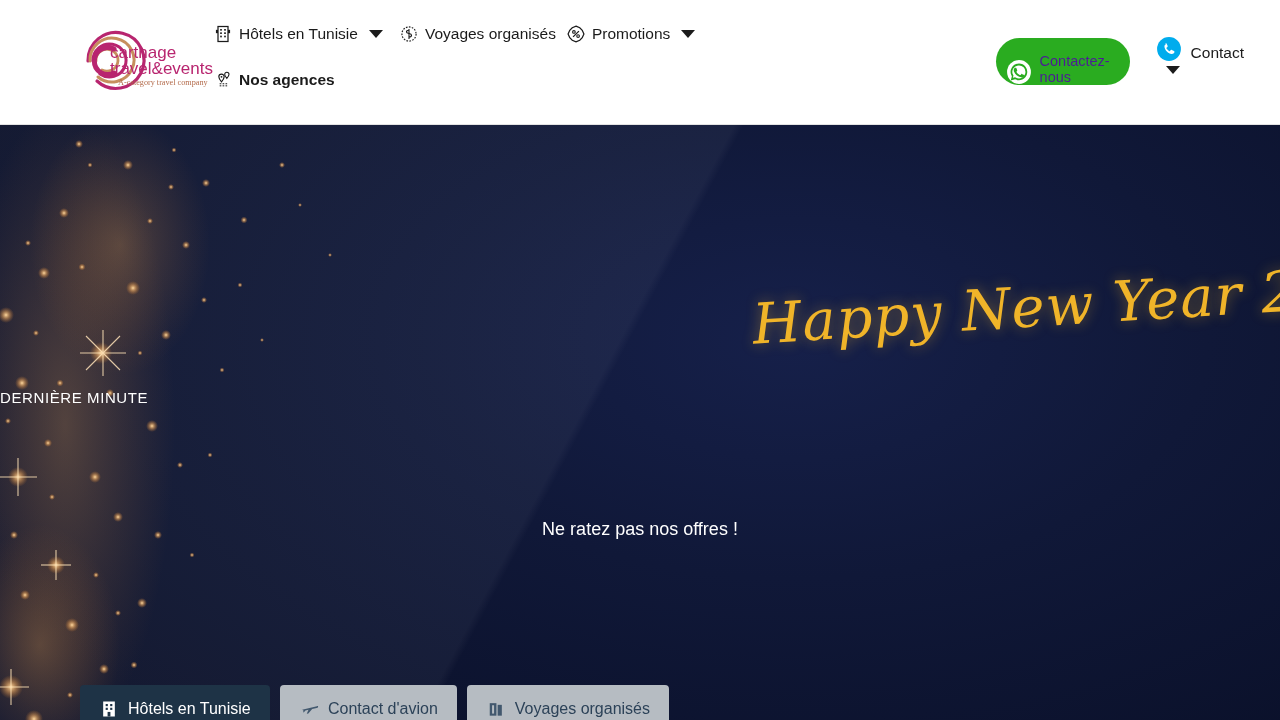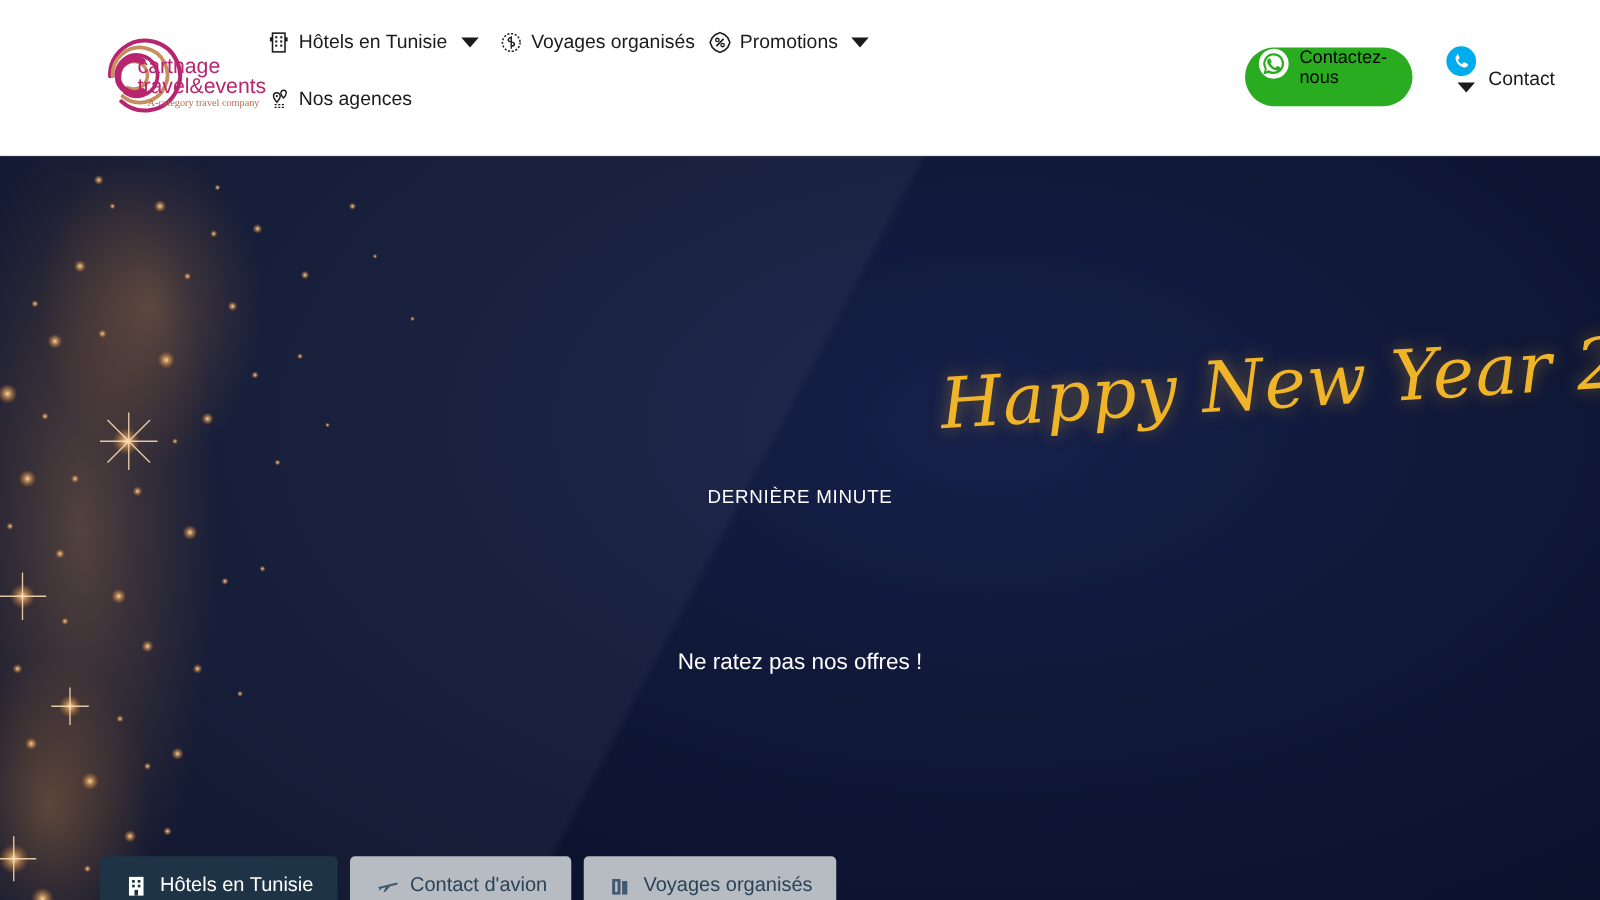--- a/index.html
+++ b/index.html
@@ -55,60 +55,61 @@
     margin-left: 5px;
     margin-right: 6px;
     flex: none;
   }
   .nav-secondary {
     position: absolute;
     left: 213px;
     top: 70px;
     display: flex;
     align-items: flex-start;
+    font-weight: bold;
   }
 
   
   .header-right {
     position: absolute;
     right: 36px;
     top: 36px;
     display: flex;
     align-items: flex-start;
     gap: 0;
   }
   .whatsapp-btn {
     background: #2aac20;
     border-radius: 28px;
     height: 47px;
     padding: 0 18px 0 10px;
     display: flex;
-    align-items: flex-start;
+    align-items: flex-end;
     gap: 8px;
-    color: #000000;
+    color: #4c1d95;
     font-size: 14.5px;
     line-height: 1.12;
     cursor: pointer;
     max-width: 165px;
     margin-top: 2px;
   }
   .whatsapp-btn .wa-label { display:block; width:72px; }
   .hdr-link {
     display: flex;
     align-items: flex-start;
     gap: 9px;
     color: #1b1b1b;
     font-size: 15.5px;
     cursor: pointer;
     white-space: nowrap;
     margin-left: 26px;
     position: relative;
     padding-bottom: 22px;
   }
-  .hdr-link .lbl { margin-top: 19px; }
+  .hdr-link .lbl { margin-top: 8px; }
   .hdr-caret {
     position: absolute;
     left: 10px;
     top: 30px;
     width: 0; height: 0;
     border-left: 7px solid transparent;
     border-right: 7px solid transparent;
     border-top: 8px solid #1b1b1b;
   }
   .circ { width: 26px; height: 26px; border-radius: 50%; flex: none; display:block; }
@@ -135,21 +136,20 @@
     color: #f0b429;
     letter-spacing: 1px;
     white-space: nowrap;
     text-shadow: 0 0 14px rgba(240,180,41,0.45);
     transform: rotate(-3.5deg);
   }
 
   .hero-eyebrow {
     position: absolute;
     top: 264px; left: 0; right: 0;
-    text-align: center;
     font-size: 15px;
     letter-spacing: 0.6px;
     color: #ffffff;
   }
   .hero-title {
     position: absolute;
     top: 309px; left: 0; right: 0;
     text-align: center;
     font-size: 46px;
     font-weight: bold;

